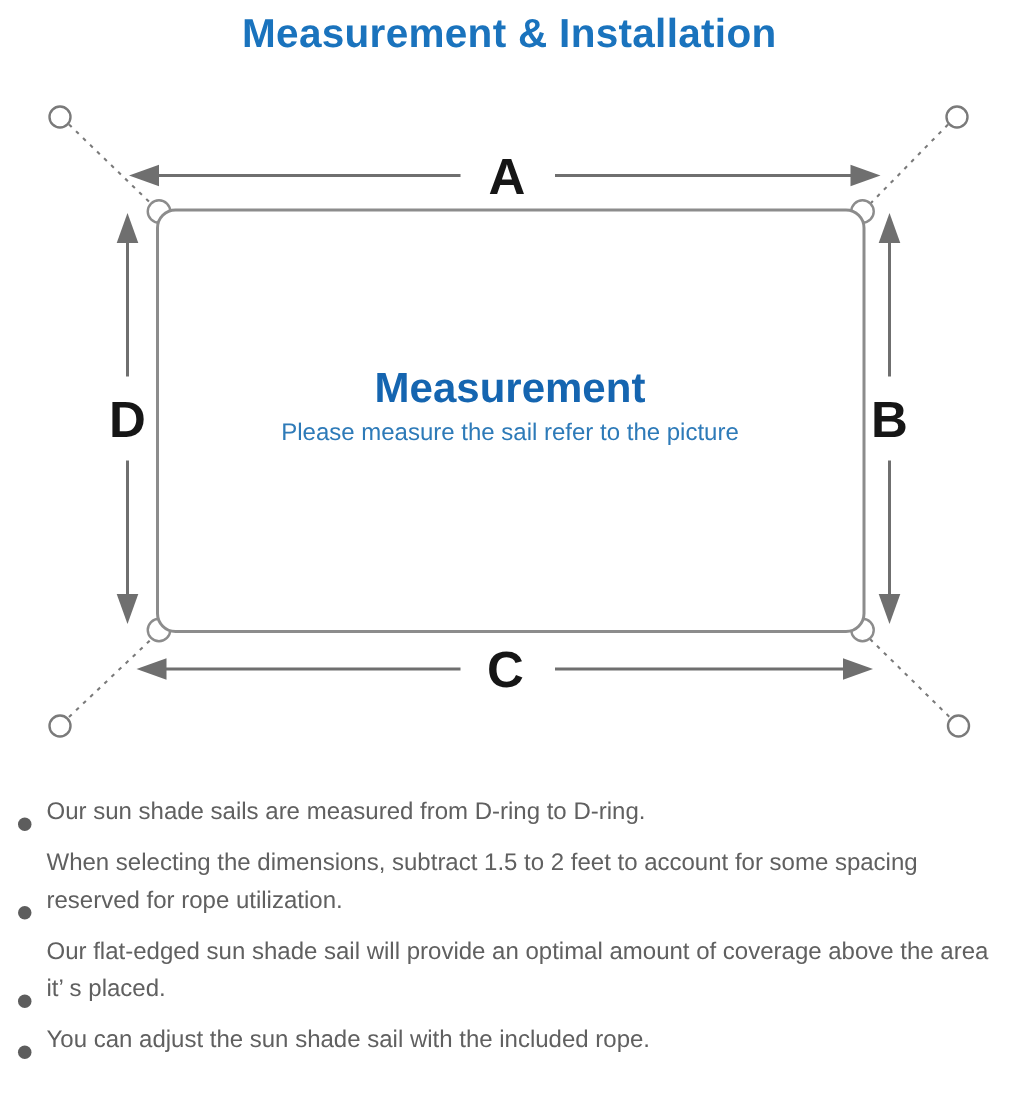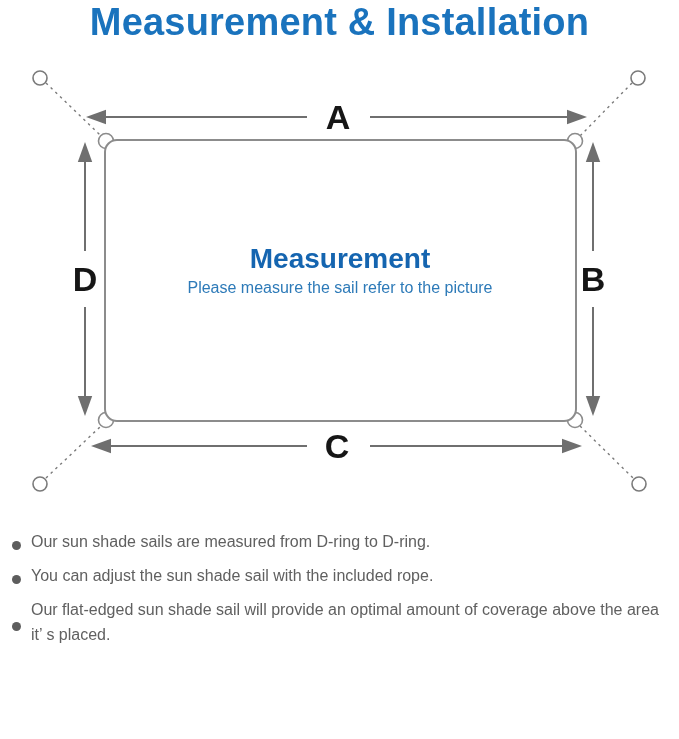--- a/index.html
+++ b/index.html
@@ -14,21 +14,21 @@
     font-family: "Liberation Sans", "DejaVu Sans", sans-serif;
   }
   .page {
     width: 679px;
     height: 739px;
     background: #ffffff;
   }
   h1.page-title {
     margin: 5px 0 0 0;
     text-align: center;
-    font-size: 38px;
+    font-size: 27px;
     line-height: 34px;
     font-weight: 700;
     color: #1a73bd;
     letter-spacing: 0.2px;
   }
   svg.diagram {
     display: block;
     margin-top: 16px;
   }
   .dash {
@@ -82,21 +82,21 @@
     fill: #2d7ab8;
     text-anchor: middle;
   }
   ul.notes {
     list-style: none;
     margin: 14px 0 0 0;
     padding: 0 12px;
   }
   ul.notes li {
     display: flex;
-    align-items: center;
+    align-items: flex-end;
     gap: 10px;
     font-size: 16px;
     line-height: 25px;
     color: #606060;
     margin-bottom: 9px;
   }
   .dot {
     flex: none;
     width: 9px;
     height: 9px;
@@ -167,21 +167,25 @@
     <text class="center-subtitle" x="340" y="238">Please measure the sail refer to the picture</text>
   </svg>
 
   <ul class="notes">
     <li>
       <span class="dot"></span>
       <span>Our sun shade sails are measured from D-ring to D-ring.</span>
     </li>
     <li>
       <span class="dot"></span>
-      <span>You can adjust the sun shade sail with the included rope.</span>
+      <span>When selecting the dimensions, subtract 1.5 to 2 feet to account for some spacing reserved for rope utilization.</span>
     </li>
     <li>
       <span class="dot"></span>
       <span>Our flat-edged sun shade sail will provide an optimal amount of coverage above the area it’ s placed.</span>
+    </li>
+    <li>
+      <span class="dot"></span>
+      <span>You can adjust the sun shade sail with the included rope.</span>
     </li>
   </ul>
 
 </div>
 
 </body></html>

